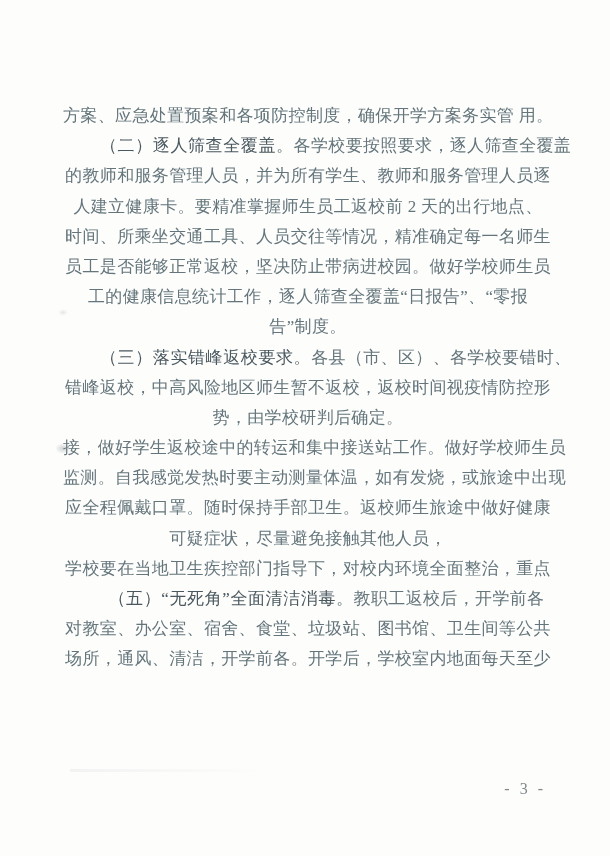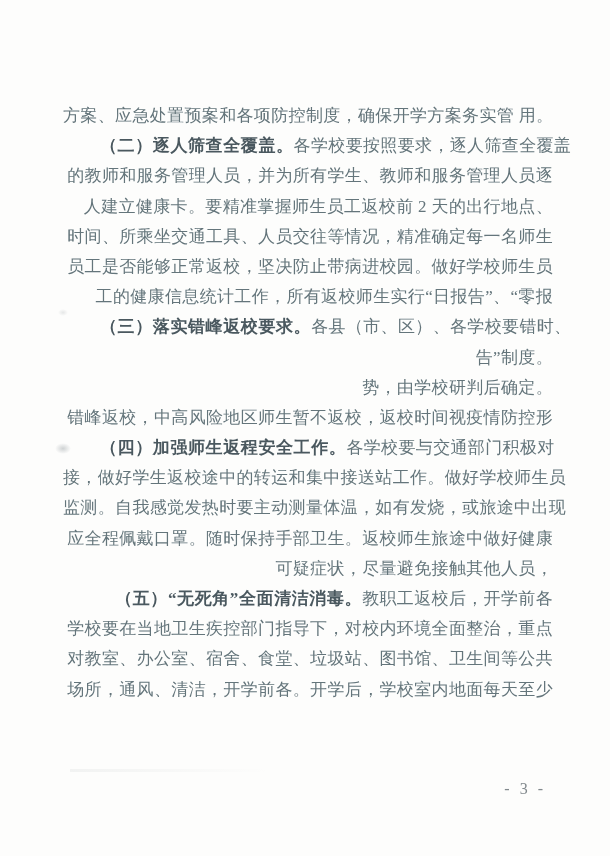--- a/index.html
+++ b/index.html
@@ -17,31 +17,31 @@
   }
   .doc-body {
     position: absolute;
     left: 63px;
     top: 101px;
     width: 490px;
     font-size: 17px;
     line-height: 30.2px;
     letter-spacing: 0.35px;
     color: #64757b;
-    text-align: right;
+    text-align: center;
   }
   .line {
     white-space: nowrap;
     height: 30.2px;
   }
   .line.indent {
     padding-left: 37px;
   }
   .section-heading {
-    font-weight: bold;
+    font-weight: normal;
     color: #4a585f;
     letter-spacing: 0.6px;
   }
   .page-number {
     position: absolute;
     top: 780px;
     right: 64px;
     font-size: 16px;
     letter-spacing: 3px;
     color: #82898d;
@@ -79,32 +79,31 @@
 <body>
 
 <div class="page">
   <div class="doc-body">
       <div class="line"><span>方案、应急处置预案和各项防控制度，确保开学方案务实管 用。</span></div>
       <div class="line indent"><span class="section-heading">（二）逐人筛查全覆盖。</span><span>各学校要按照要求，逐人筛查全覆盖</span></div>
       <div class="line"><span>的教师和服务管理人员，并为所有学生、教师和服务管理人员逐</span></div>
       <div class="line"><span>人建立健康卡。要精准掌握师生员工返校前 2 天的出行地点、</span></div>
       <div class="line"><span>时间、所乘坐交通工具、人员交往等情况，精准确定每一名师生</span></div>
       <div class="line"><span>员工是否能够正常返校，坚决防止带病进校园。做好学校师生员</span></div>
-      <div class="line"><span>工的健康信息统计工作，所有返校师生实行“日报告”、“零报</span></div>
+      <div class="line"><span>工的健康信息统计工作，逐人筛查全覆盖“日报告”、“零报</span></div>
+      <div class="line"><span>告”制度。</span></div>
       <div class="line indent"><span class="section-heading">（三）落实错峰返校要求。</span><span>各县（市、区）、各学校要错时、</span></div>
-      <div class="line"><span>告”制度。</span></div>
+      <div class="line"><span>错峰返校，中高风险地区师生暂不返校，返校时间视疫情防控形</span></div>
       <div class="line"><span>势，由学校研判后确定。</span></div>
-      <div class="line"><span>错峰返校，中高风险地区师生暂不返校，返校时间视疫情防控形</span></div>
-      <div class="line indent"><span class="section-heading">（四）加强师生返程安全工作。</span><span>各学校要与交通部门积极对</span></div>
       <div class="line"><span>接，做好学生返校途中的转运和集中接送站工作。做好学校师生员</span></div>
       <div class="line"><span>监测。自我感觉发热时要主动测量体温，如有发烧，或旅途中出现</span></div>
       <div class="line"><span>应全程佩戴口罩。随时保持手部卫生。返校师生旅途中做好健康</span></div>
       <div class="line"><span>可疑症状，尽量避免接触其他人员，</span></div>
+      <div class="line"><span>学校要在当地卫生疾控部门指导下，对校内环境全面整治，重点</span></div>
       <div class="line indent"><span class="section-heading">（五）“无死角”全面清洁消毒。</span><span>教职工返校后，开学前各</span></div>
-      <div class="line"><span>学校要在当地卫生疾控部门指导下，对校内环境全面整治，重点</span></div>
       <div class="line"><span>对教室、办公室、宿舍、食堂、垃圾站、图书馆、卫生间等公共</span></div>
       <div class="line"><span>场所，通风、清洁，开学前各。开学后，学校室内地面每天至少</span></div>
     </div>
   <div class="page-number">- 3 -</div>
   <div class="smudge smudge-1"></div>
   <div class="smudge smudge-2"></div>
   <div class="streak"></div>
 </div>
 
 </body></html>

